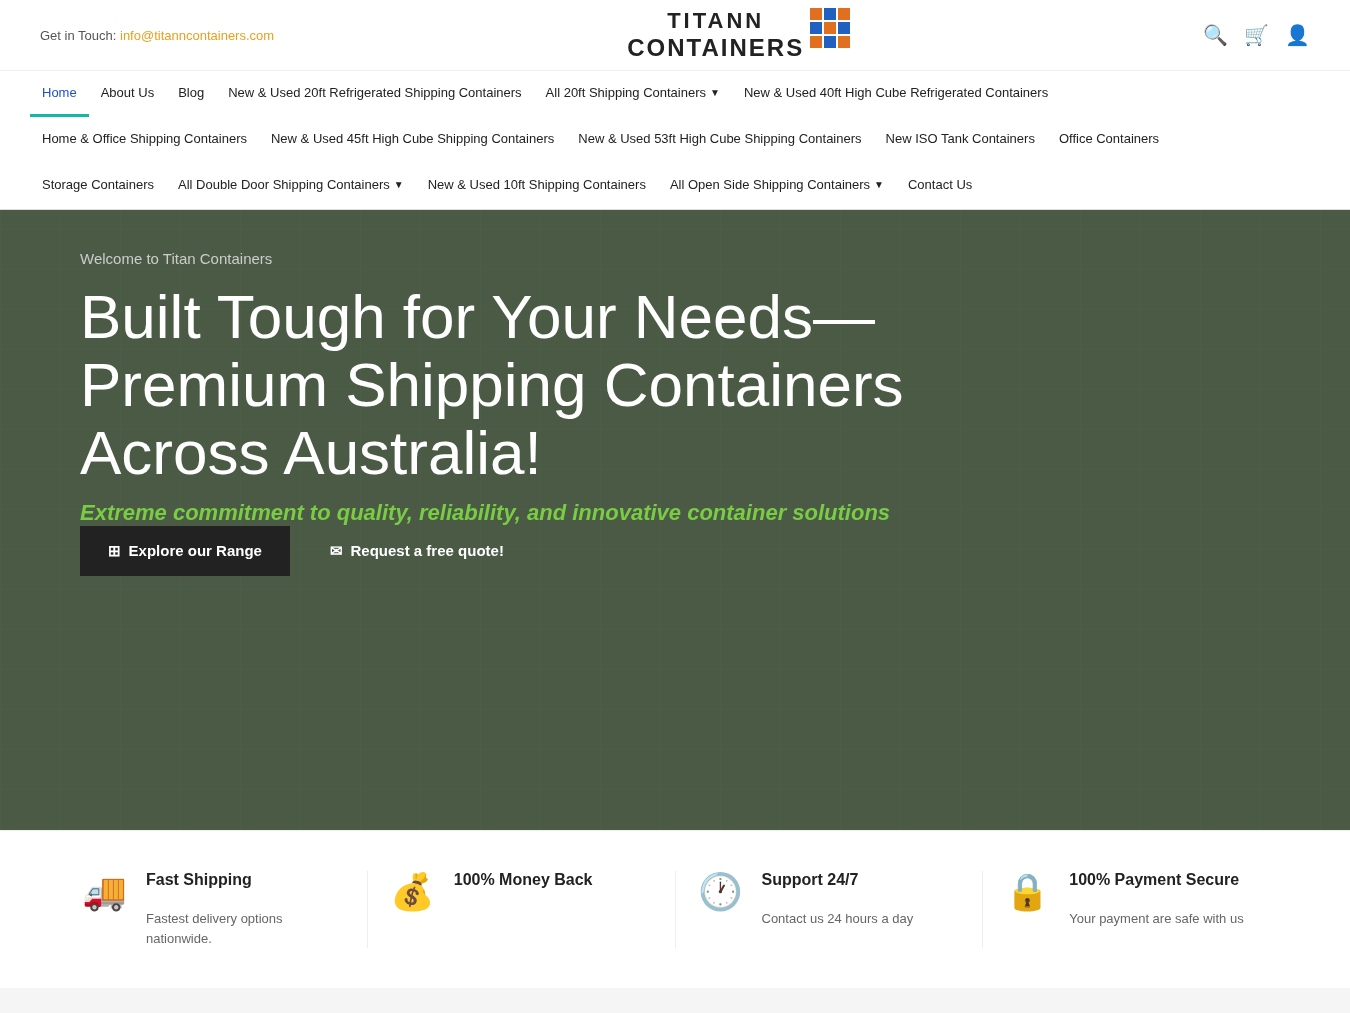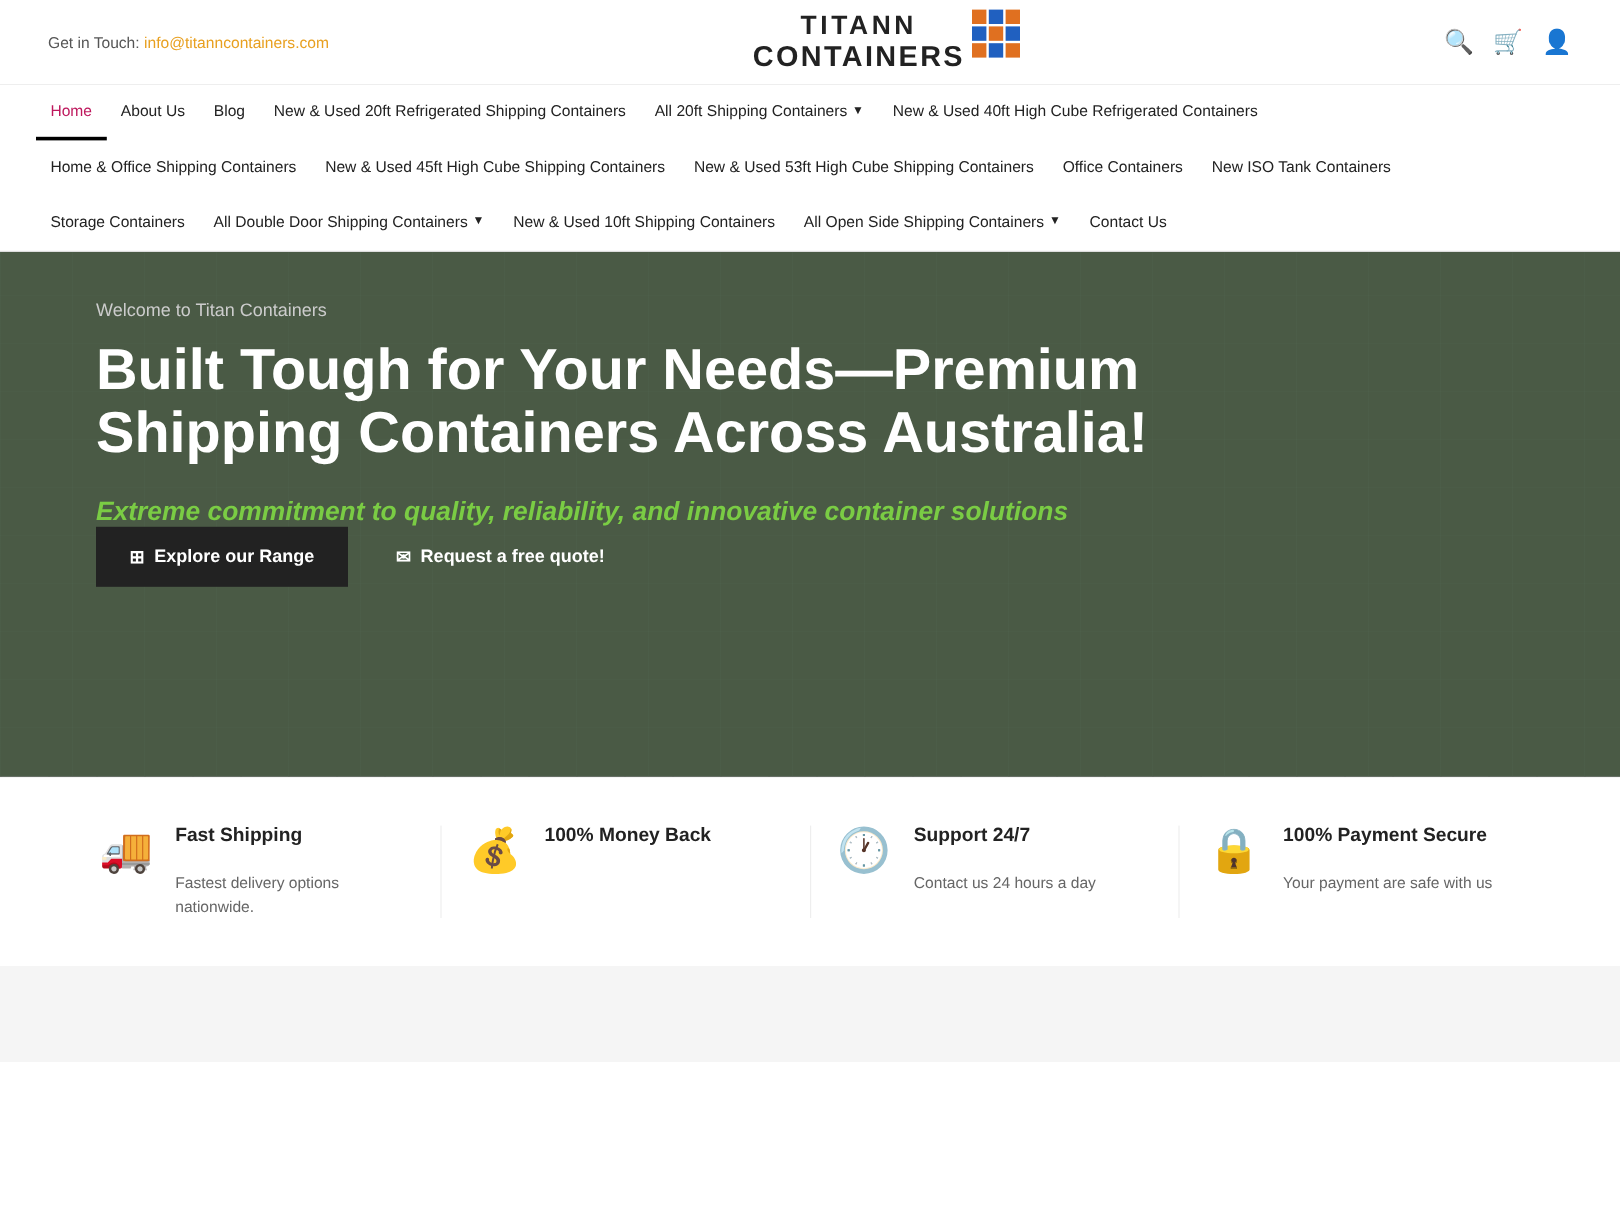--- a/index.html
+++ b/index.html
@@ -50,28 +50,28 @@
       font-size: 13px;
       color: #222;
       cursor: pointer;
       white-space: nowrap;
       display: flex;
       align-items: center;
       gap: 4px;
       text-decoration: none;
       border-bottom: 3px solid transparent;
     }
-    .nav-item.active { border-bottom: 3px solid #000000; color: #be185d; }
+    .nav-item.active { border-bottom: 3px solid #14b8a6; color: #1d4ed8; }
     .nav-item .arrow { font-size: 10px; }
 
     
     .hero {
       position: relative;
       width: 100%;
-      height: 437px;
+      height: 620px;
       background: linear-gradient(rgba(0,0,0,0.45), rgba(0,0,0,0.55)),
         repeating-linear-gradient(
           90deg,
           #3a4a3a 0px, #3a4a3a 2px, #4a5a4a 2px, #4a5a4a 40px
         );
       background-color: #5a6a55;
       overflow: hidden;
       display: flex;
       align-items: flex-start;
       padding: 40px 80px;
@@ -100,24 +100,24 @@
       color: #fff;
       max-width: 900px;
     }
     .hero-welcome {
       font-size: 15px;
       color: #ccc;
       margin-bottom: 16px;
       font-weight: 400;
     }
     .hero-title {
-      font-size: 48px;
-      font-weight: 700;
+      font-size: 62px;
+      font-weight: 400;
       line-height: 1.1;
-      margin-bottom: 24px;
+      margin-bottom: 12px;
       color: #fff;
     }
     .hero-subtitle {
       font-size: 22px;
       color: #7acc44;
       font-weight: 600;
       font-style: italic;
     }
     .hero-buttons {
       display: flex;
@@ -250,24 +250,24 @@
   <a class="nav-item" href="#">
         <span>Home &amp; Office Shipping Containers</span>
       </a>
       <a class="nav-item" href="#">
         <span>New &amp; Used 45ft High Cube Shipping Containers</span>
       </a>
       <a class="nav-item" href="#">
         <span>New &amp; Used 53ft High Cube Shipping Containers</span>
       </a>
       <a class="nav-item" href="#">
+        <span>New ISO Tank Containers</span>
+      </a>
+      <a class="nav-item" href="#">
         <span>Office Containers</span>
-      </a>
-      <a class="nav-item" href="#">
-        <span>New ISO Tank Containers</span>
       </a>
     </div>
   <div class="nav-row" id="nav-row3">
   <a class="nav-item" href="#">
         <span>Storage Containers</span>
       </a>
       <a class="nav-item" href="#">
         <span>All Double Door Shipping Containers</span>
         <span class="arrow">▼</span>
       </a>

